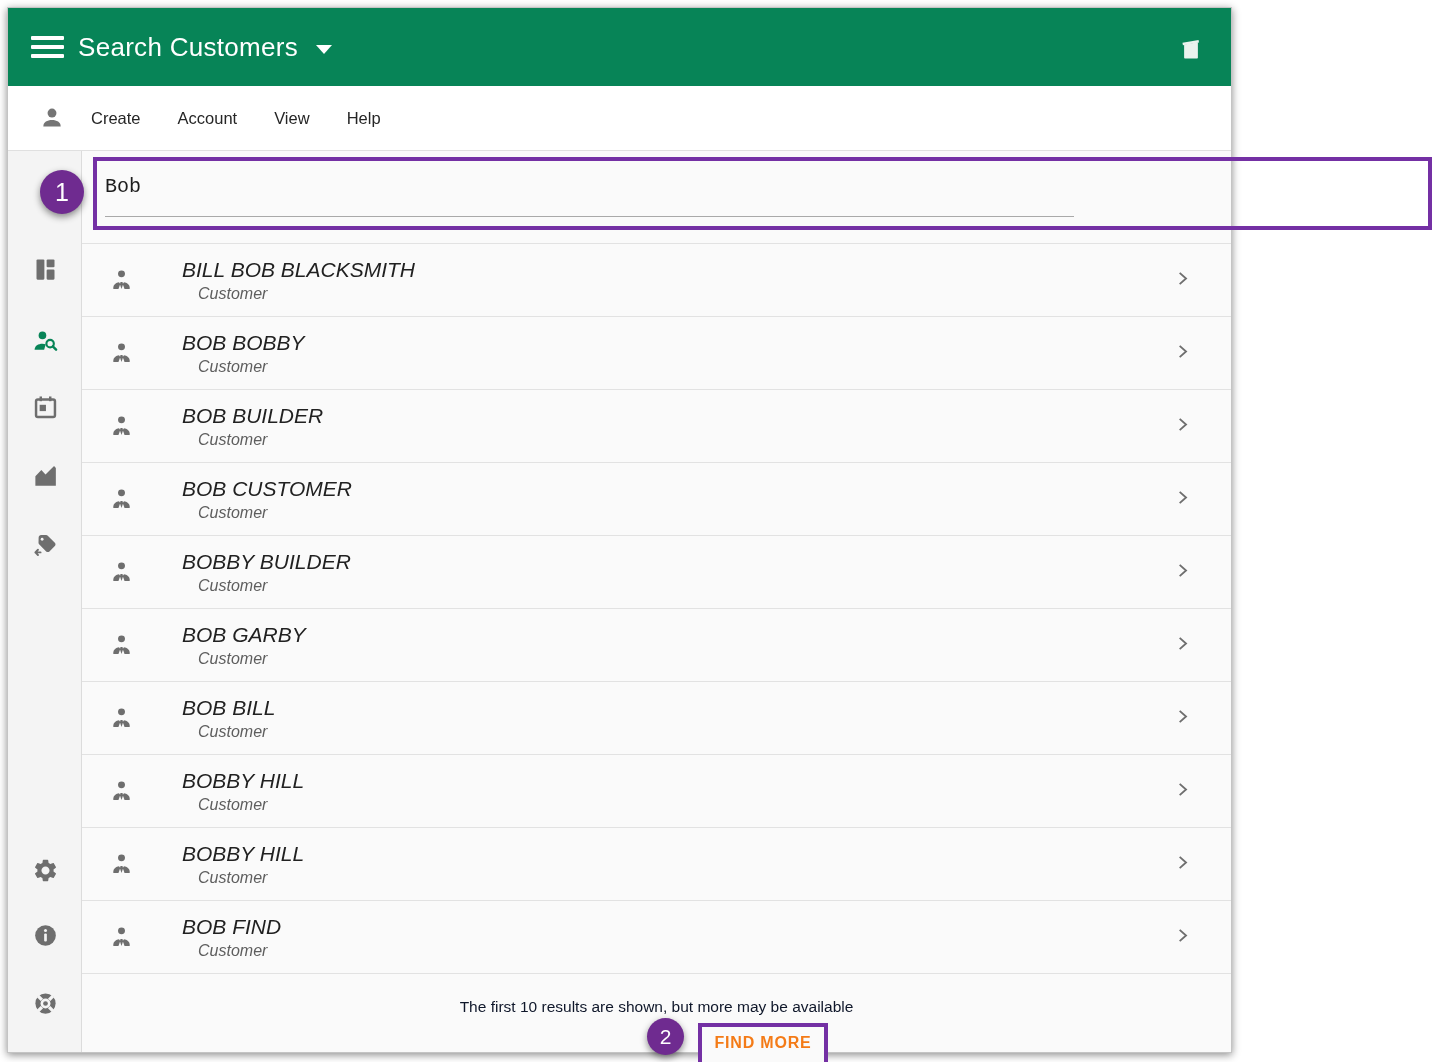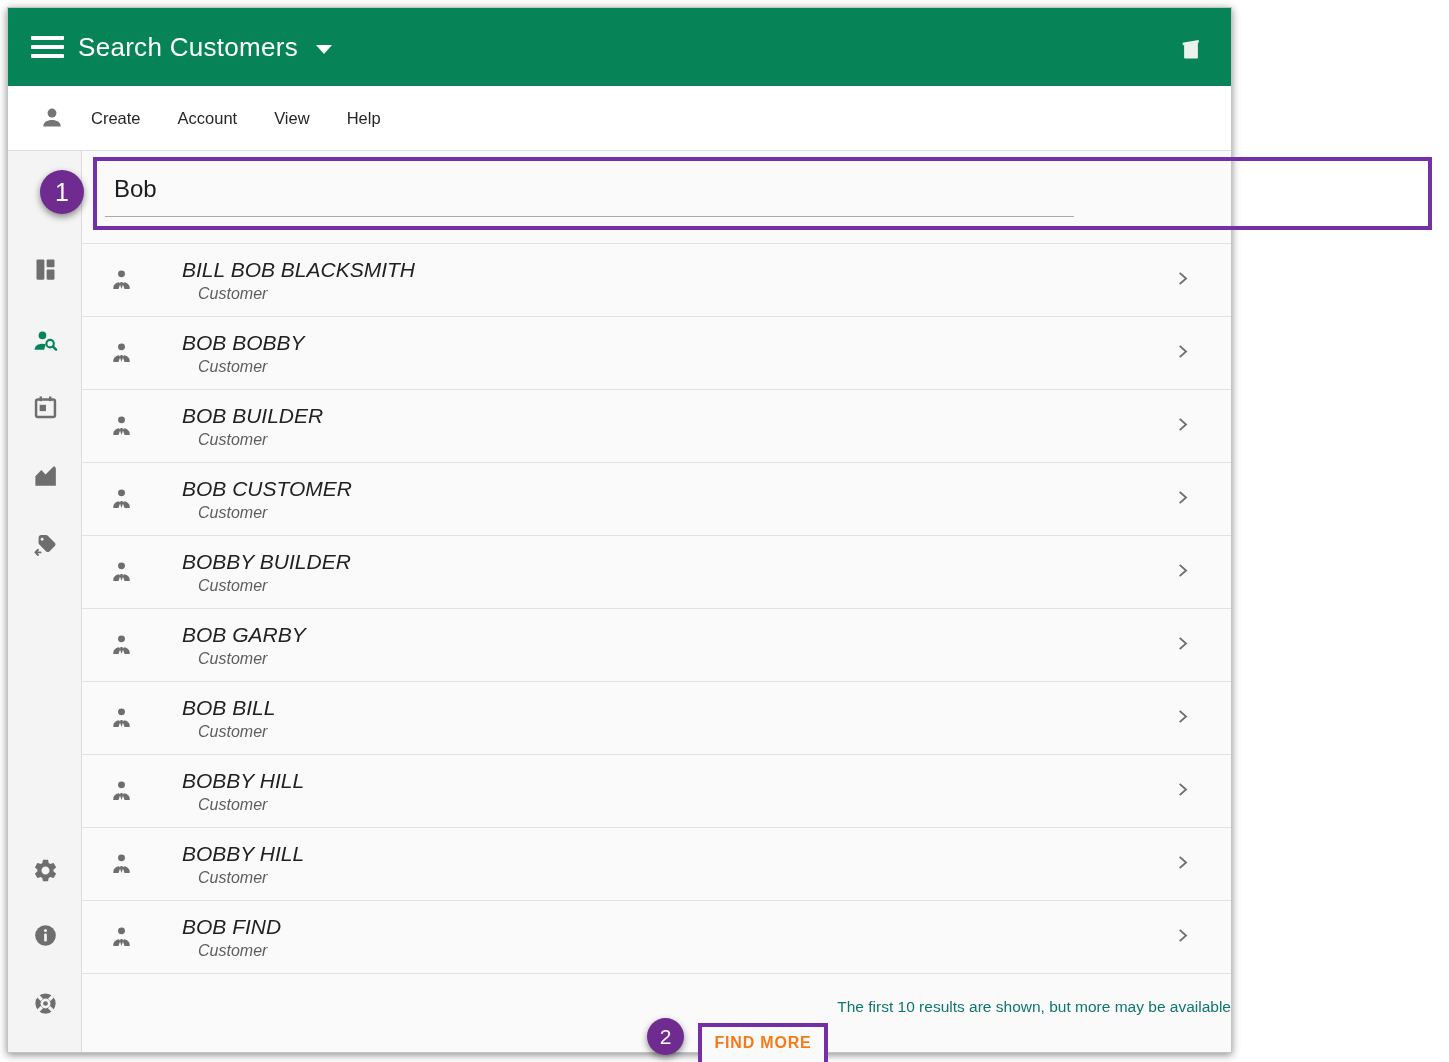--- a/index.html
+++ b/index.html
@@ -38,23 +38,23 @@
   .main{display:flex;height:903px;}
   .sidebar{
     width:74px;background:#f4f4f4;border-right:1px solid #dcdcdc;
     position:relative;box-sizing:border-box;flex:none;
   }
   .side-ic{position:absolute;left:24px;width:27px;height:27px;cursor:pointer;}
   .content{flex:1;position:relative;background:#fafafa;}
   
   .search-area{position:relative;height:92px;}
   .search-input{
-    position:absolute;left:32px;top:24px;width:1180px;border:none;outline:none;
-    background:transparent;font-size:24px;color:#1d1d1d;
-    font-family:Liberation Sans, sans-serif;padding:0;
+    position:absolute;left:23px;top:24px;width:1180px;border:none;outline:none;
+    background:transparent;font-size:20px;color:#1d1d1d;
+    font-family:Liberation Mono, monospace;padding:0;
   }
   .search-underline{position:absolute;left:23px;right:157px;top:65px;height:1px;background:#a9a9a9;}
   .find-btn{
     position:absolute;left:1226px;top:20px;width:121px;height:48px;
     background:linear-gradient(#ececec,#dfdfdf);border:none;border-radius:3px;
     color:#f47b17;font-size:20px;font-weight:bold;letter-spacing:1.2px;
     font-family:"Liberation Sans", sans-serif;cursor:pointer;
     box-shadow:0 1px 2px rgba(0,0,0,.18);
   }
   
@@ -62,21 +62,21 @@
   .row{
     height:72px;border-top:1px solid #e2e2e2;display:flex;align-items:center;
     background:#fafafa;cursor:pointer;position:relative;font-style:italic;
   }
   .row-ic{margin-left:26px;width:27px;height:27px;flex:none;}
   .row-text{margin-left:47px;}
   .row-title{font-size:21px;color:#212121;line-height:27px;}
   .row-sub{font-size:16px;color:#5e5e5e;line-height:22px;margin-left:16px;}
   .row-chevron{position:absolute;right:40px;top:26px;width:17px;height:17px;}
   
-  .notice{margin-top:24px;text-align:right;font-size:15.5px;color:#0f766e;}
+  .notice{margin-top:24px;text-align:center;font-size:15.5px;color:#0f172a;}
   
   .fab{
     position:absolute;left:1243px;top:791px;width:76px;height:76px;border-radius:50%;
     background:#f4790e;box-shadow:0 5px 12px rgba(0,0,0,.32);cursor:pointer;
   }
   .fab .plus{position:absolute;left:50%;top:50%;width:34px;height:34px;transform:translate(-50%,-50%);}
   .fab .plus::before,.fab .plus::after{content:"";position:absolute;background:#fff;}
   .fab .plus::before{left:15.5px;top:0;width:3px;height:34px;}
   .fab .plus::after{left:0;top:15.5px;width:34px;height:3px;}
   

